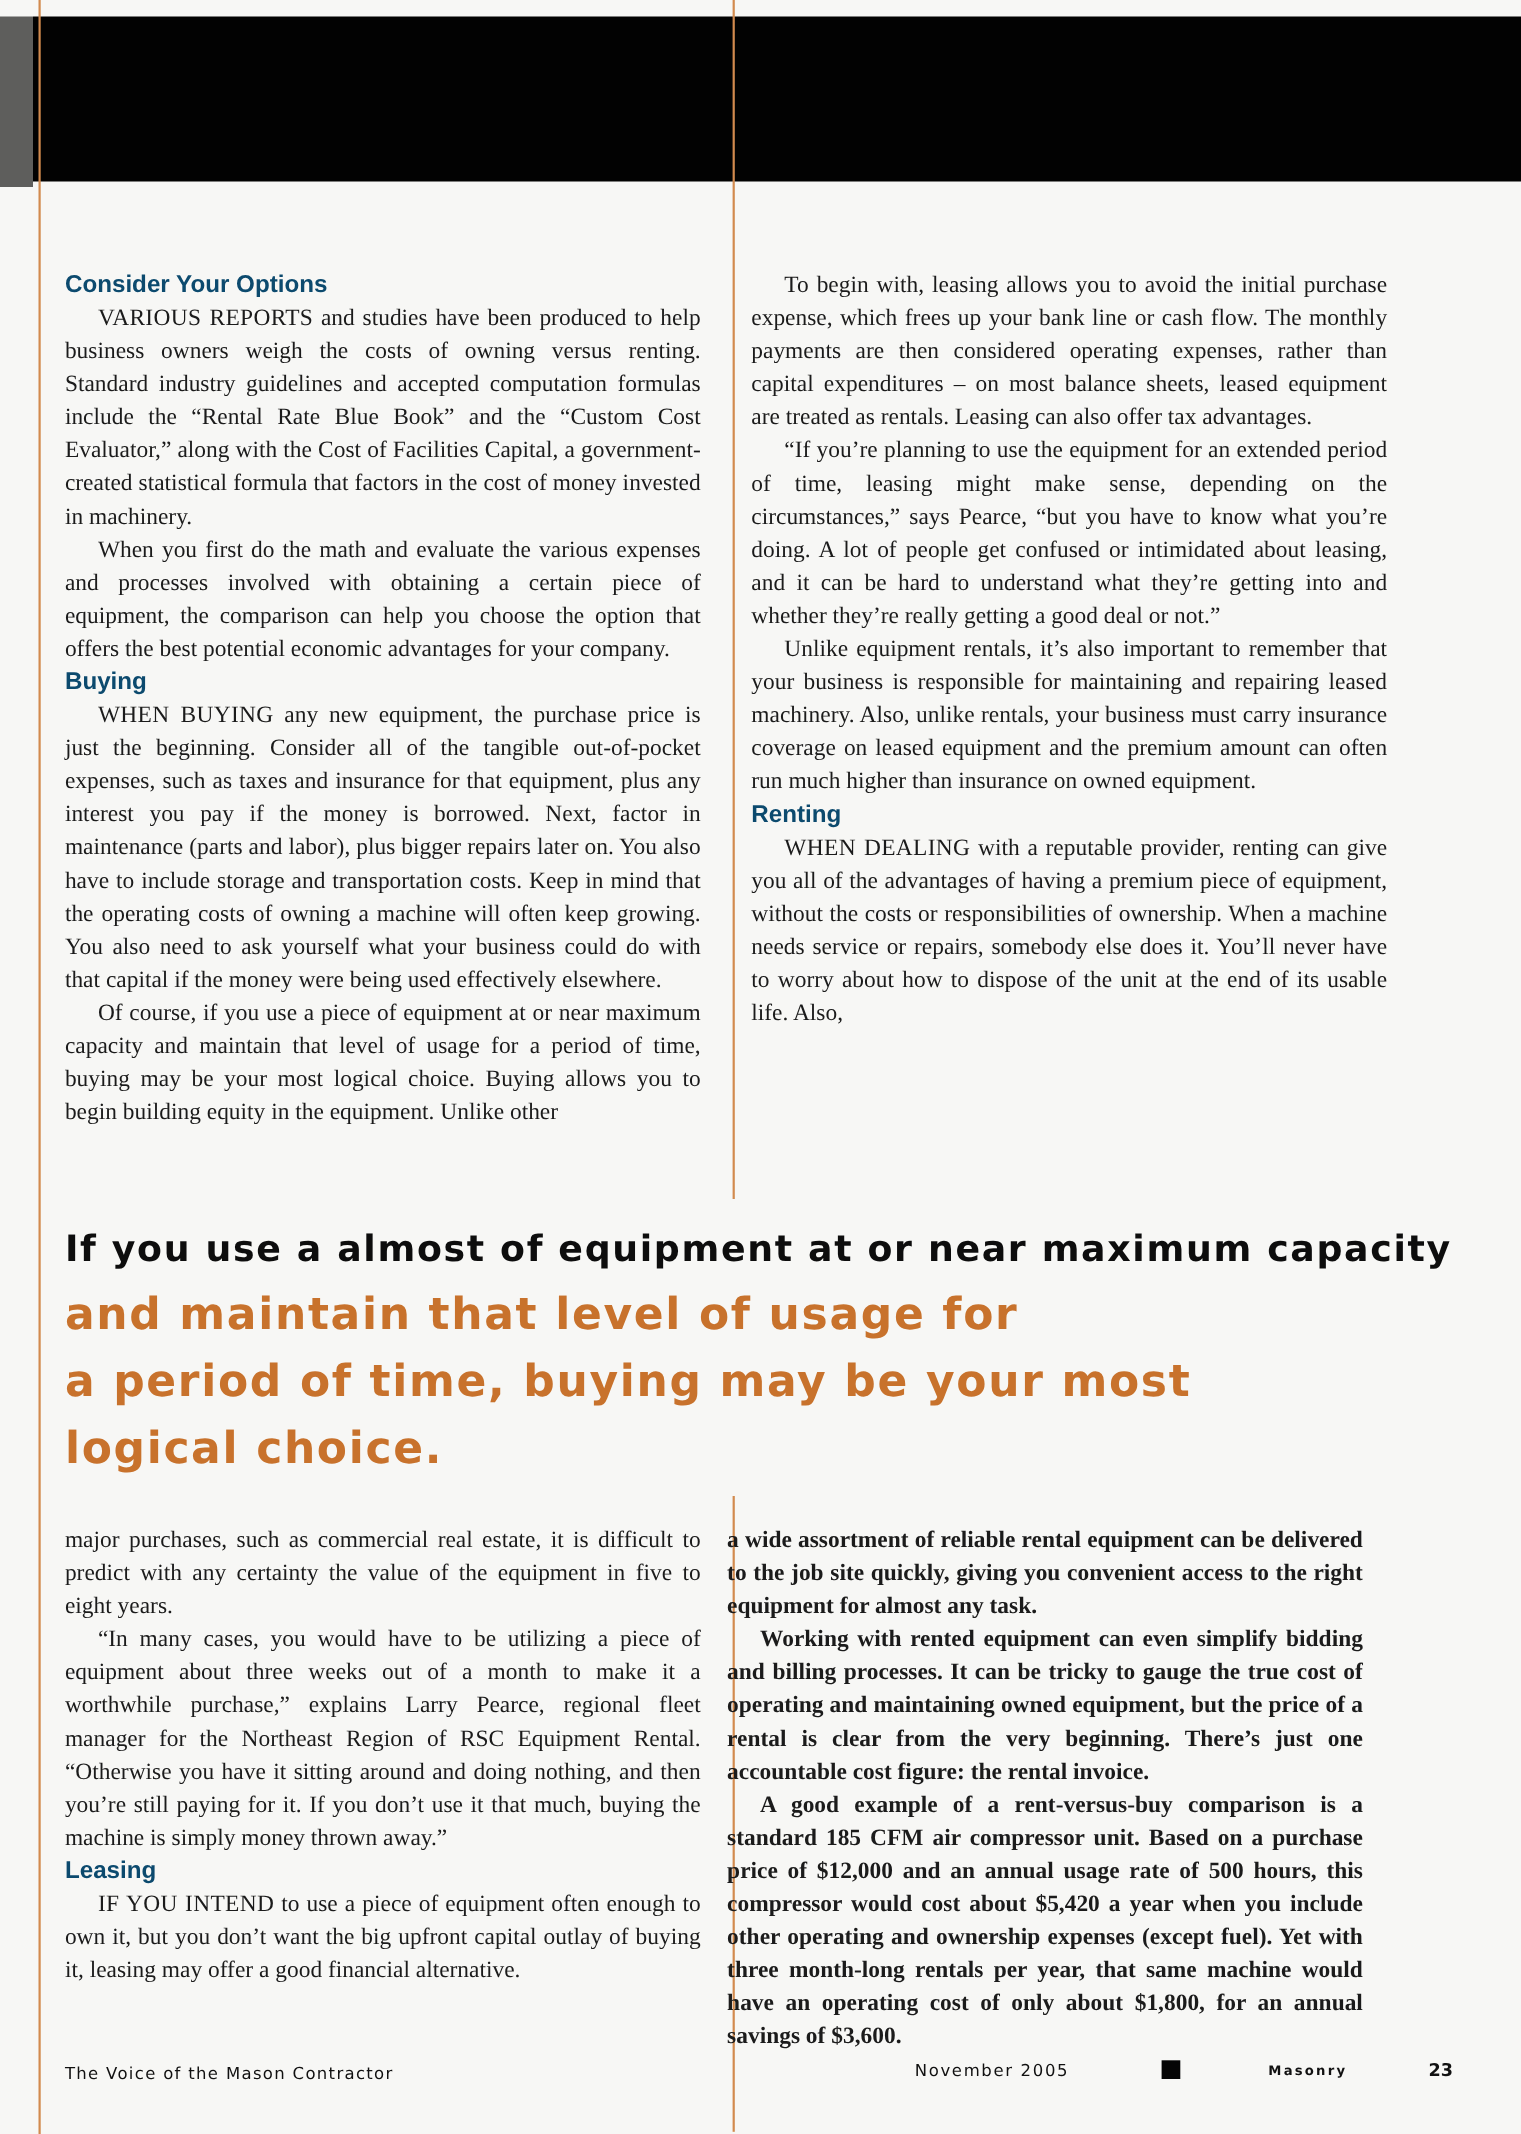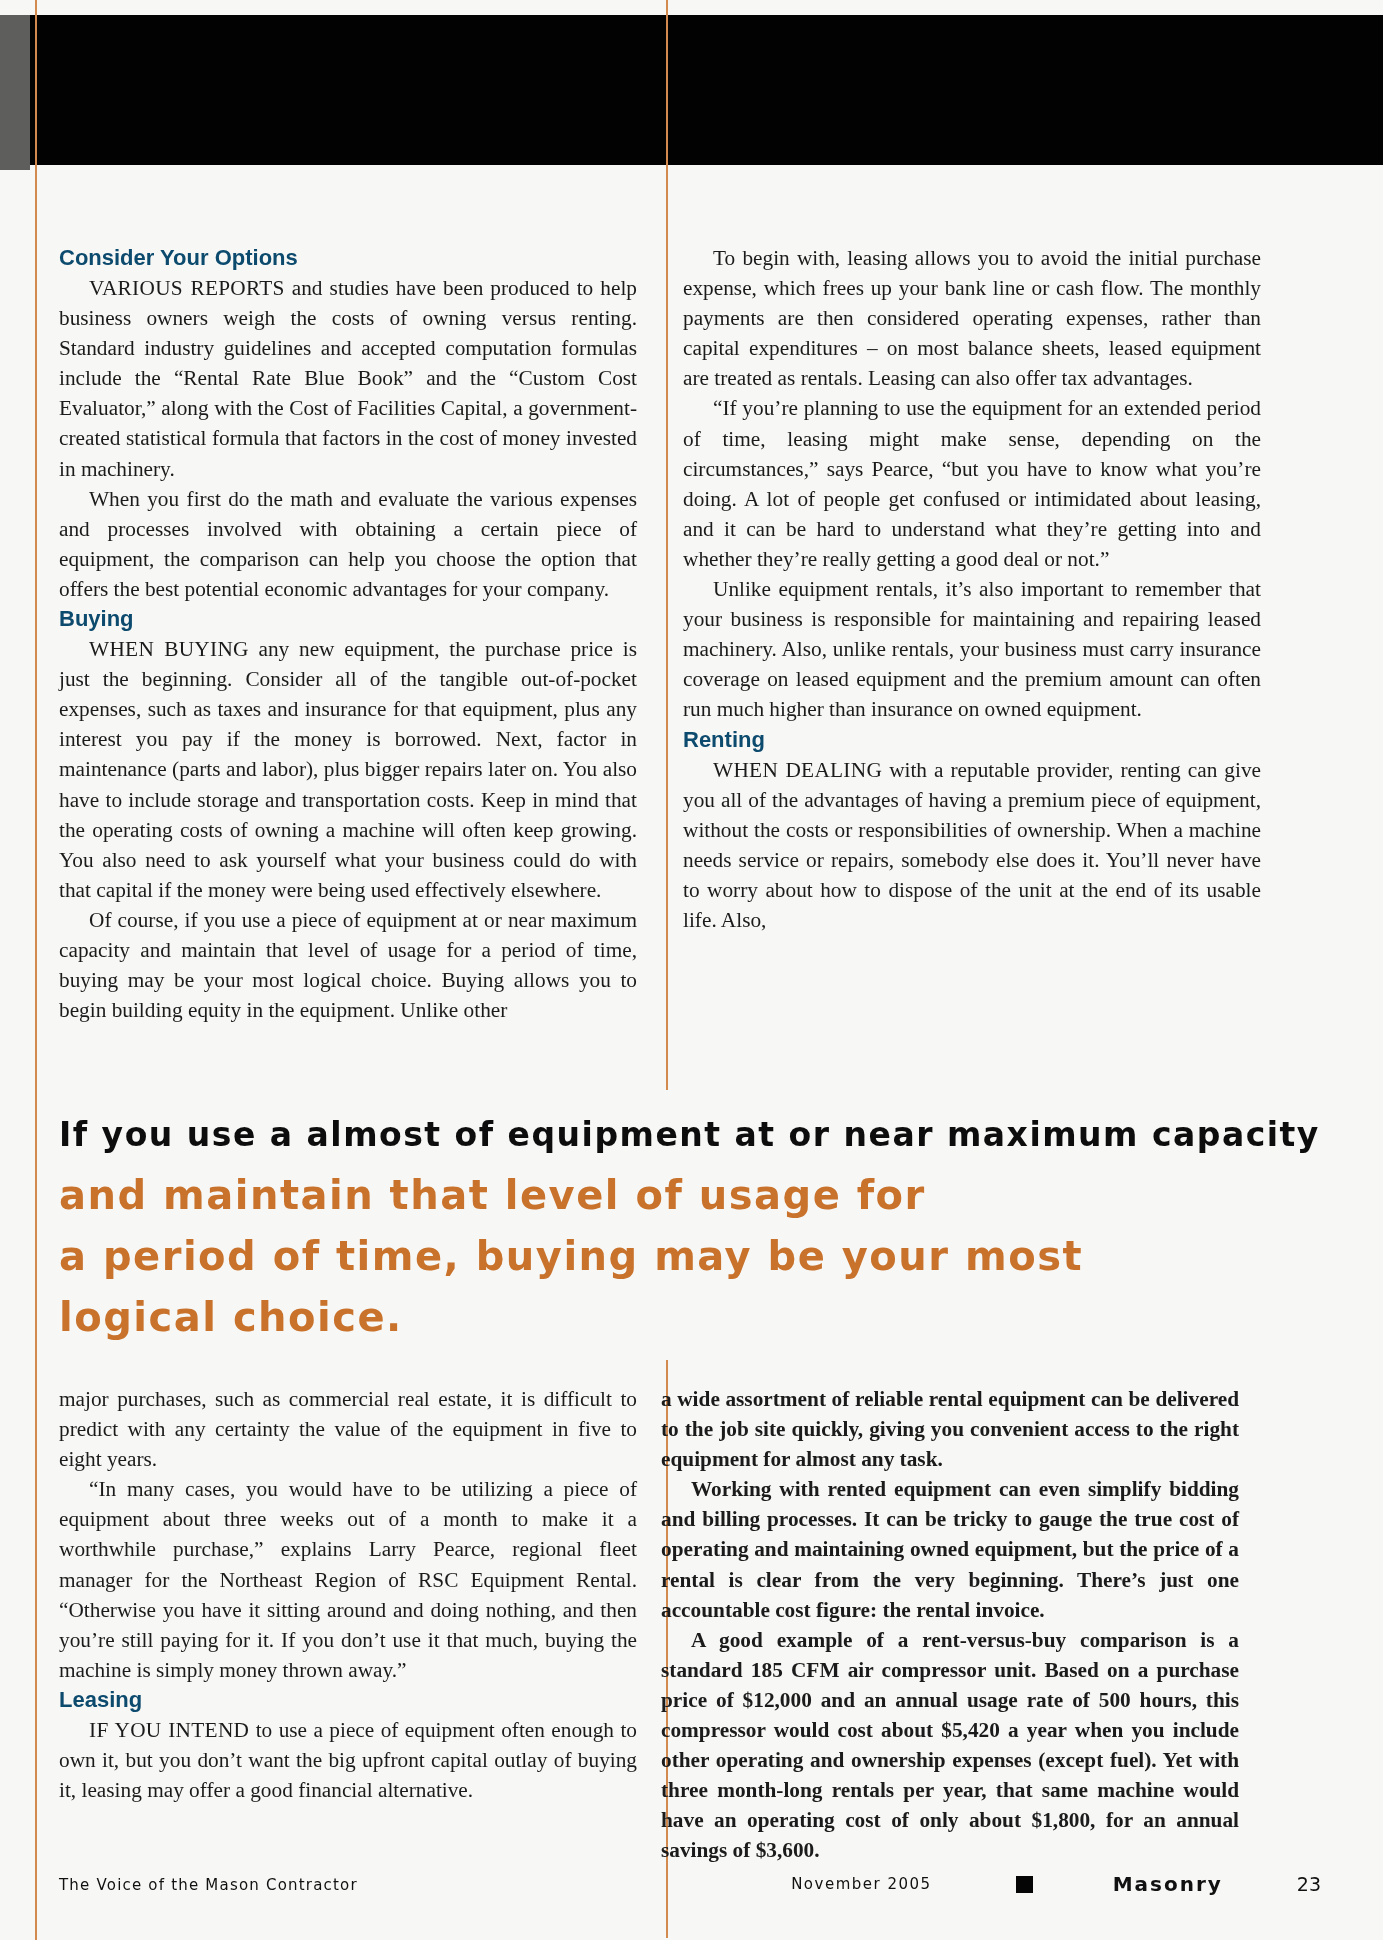--- a/index.html
+++ b/index.html
@@ -45,22 +45,22 @@
       position: absolute; left: 59px; top: 1876px;
       font-family: "DejaVu Sans", "Liberation Sans", sans-serif; font-weight: normal;
       font-size: 15px; letter-spacing: 1.2px; color: #111;
     }
     #footer-right {
       position: absolute; right: 62px; top: 1872px; display: flex; align-items: center;
       font-family: "DejaVu Sans", "Liberation Sans", sans-serif; color: #111; gap: 44px;
     }
     #footer-date { font-size: 15px; letter-spacing: 1.5px; }
     #footer-square { width: 17px; height: 17px; background: #050505; margin: 0 36px 0 40px; }
-    #footer-mag { font-size: 20px; font-weight: bold; letter-spacing: 2px; }
-    #footer-page { font-size: 19px; font-weight: normal; margin-left: 30px; }
+    #footer-mag { font-size: 12px; font-weight: bold; letter-spacing: 2px; }
+    #footer-page { font-size: 16px; font-weight: bold; margin-left: 30px; }
   </style>
 </head>
 <body>
 
 <div id="side-tab"></div>
 <div id="top-bar"></div>
 
 <div class="rule" id="rule-left"></div>
 <div class="rule" id="rule-center-top"></div>
 <div class="rule" id="rule-center-bottom"></div>

